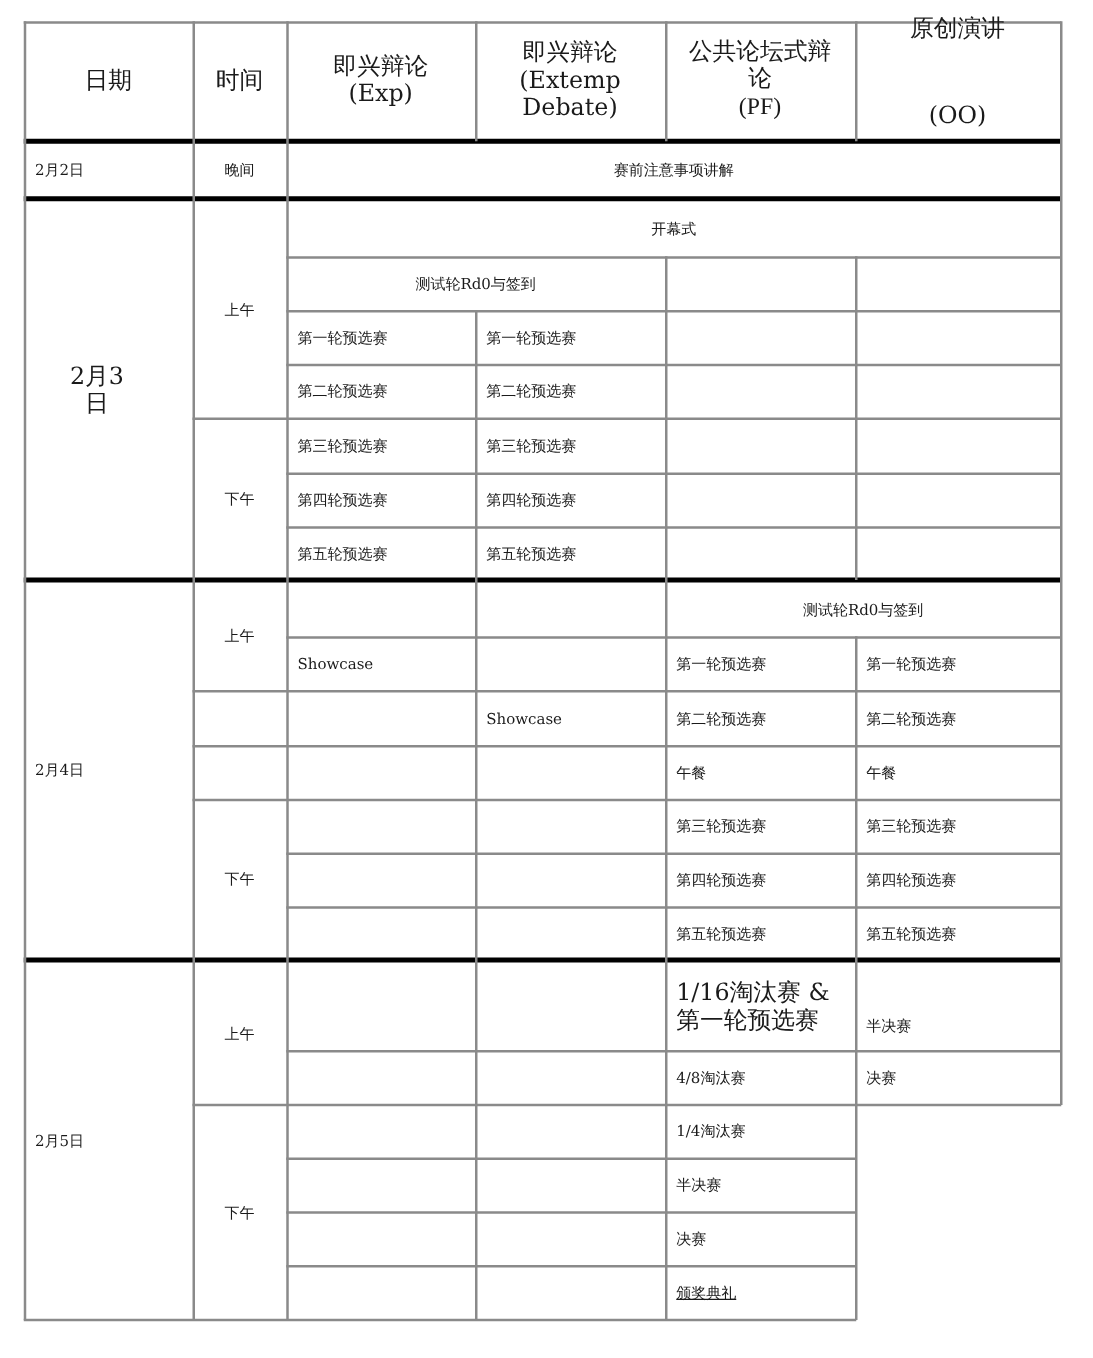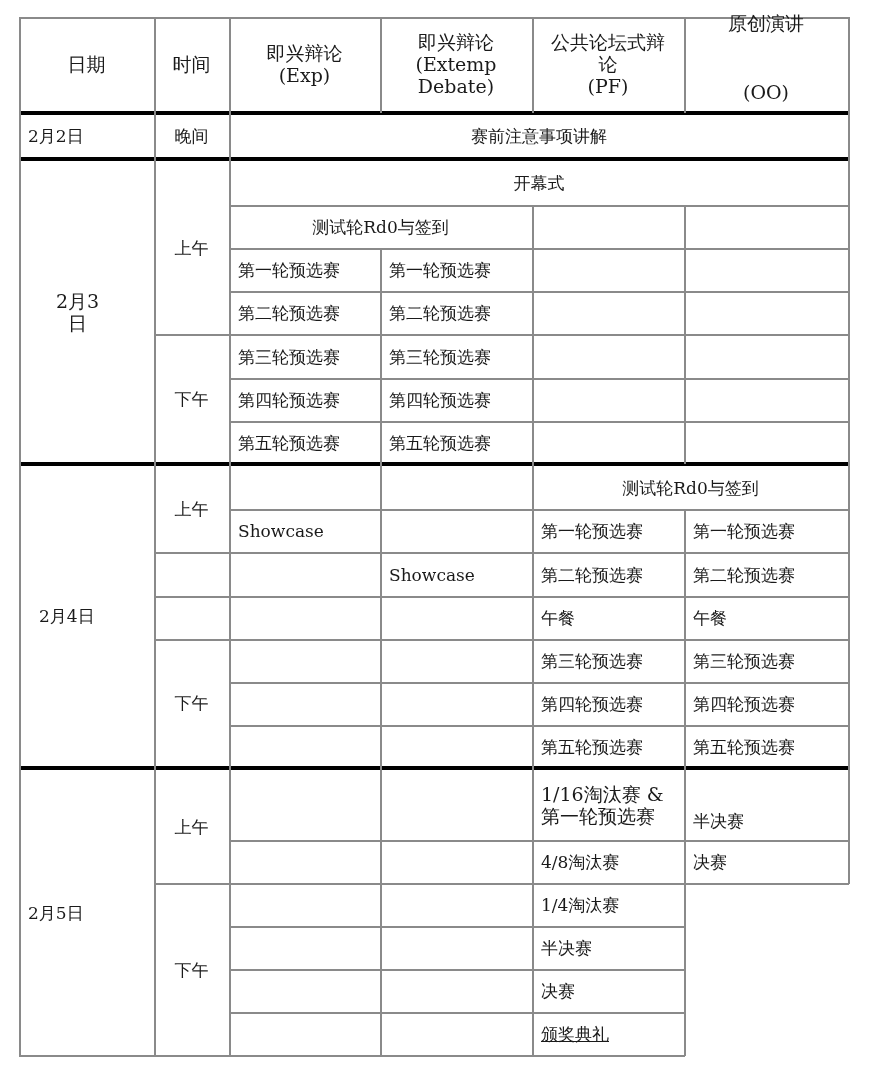--- a/index.html
+++ b/index.html
@@ -1,19 +1,19 @@
 <!DOCTYPE html>
 <html><head>
 <meta charset="utf-8">
 <style>
   html, body { margin:0; padding:0; background:#ffffff; }
   body { width:874px; height:1086px; position:relative; overflow:hidden;
          font-family: "DejaVu Serif", "Liberation Serif", serif; color:#1a1a1a; }
   .cell { position:absolute; box-sizing:border-box; display:flex; align-items:center;
-          font-size:17px; line-height:22px; }
+          font-size:12px; line-height:22px; }
   .c { justify-content:center; text-align:center; }
   .l { justify-content:flex-start; padding-left:9px; }
   .hline { position:absolute; height:1.5px; background:#8a8a8a; }
   .vline { position:absolute; width:1.5px; background:#8a8a8a; }
   .thick { position:absolute; height:4px; background:#000; }
   .hdr { font-size:19px; line-height:22px; flex-direction:column; }
 </style>
 </head>
 <body>
 
@@ -73,21 +73,21 @@
   </div>
   <div class="cell c hdr" style="left:229px;top:17px;width:151px;height:94px;">
     <span>即兴辩论</span>
     <span>(Exp)</span>
   </div>
   <div class="cell c hdr" style="left:380px;top:17px;width:152px;height:94px;">
     <span>即兴辩论</span>
     <span>(Extemp</span>
     <span>Debate)</span>
   </div>
-  <div class="cell c hdr" style="left:532px;top:17px;width:152px;height:94px;">
+  <div class="cell c hdr" style="left:532px;top:17px;width:152px;height:94px;font-family:Liberation Serif, serif;">
     <span>公共论坛式辩</span>
     <span>论</span>
     <span>(PF)</span>
   </div>
   <div class="cell c hdr" style="left:684px;top:17px;width:164px;height:80px;gap:47px;">
     <span>原创演讲</span>
     <span>(OO)</span>
   </div>
 
   <div class="cell l" style="left:19px;top:115px;width:135px;height:42px;">2月2日</div>
@@ -107,21 +107,21 @@
   <div class="cell l" style="left:380px;top:249px;width:152px;height:42px;">第一轮预选赛</div>
   <div class="cell l" style="left:229px;top:292px;width:151px;height:42px;">第二轮预选赛</div>
   <div class="cell l" style="left:380px;top:292px;width:152px;height:42px;">第二轮预选赛</div>
   <div class="cell l" style="left:229px;top:335px;width:151px;height:43px;">第三轮预选赛</div>
   <div class="cell l" style="left:380px;top:335px;width:152px;height:43px;">第三轮预选赛</div>
   <div class="cell l" style="left:229px;top:379px;width:151px;height:42px;">第四轮预选赛</div>
   <div class="cell l" style="left:380px;top:379px;width:152px;height:42px;">第四轮预选赛</div>
   <div class="cell l" style="left:229px;top:422px;width:151px;height:41px;">第五轮预选赛</div>
   <div class="cell l" style="left:380px;top:422px;width:152px;height:41px;">第五轮预选赛</div>
 
-  <div class="cell l" style="left:30px;top:466px;width:135px;height:300px;">2月4日</div>
+  <div class="cell l" style="left:19px;top:466px;width:135px;height:300px;">2月4日</div>
   <div class="cell c" style="left:154px;top:466px;width:75px;height:86px;">上午</div>
   <div class="cell c" style="left:154px;top:640px;width:75px;height:126px;">下午</div>
   <div class="cell c" style="left:532px;top:466px;width:317px;height:43px;">测试轮Rd0与签到</div>
 
   <div class="cell l" style="left:229px;top:510px;width:151px;height:42px;">Showcase</div>
   <div class="cell l" style="left:532px;top:510px;width:152px;height:42px;">第一轮预选赛</div>
   <div class="cell l" style="left:684px;top:510px;width:165px;height:42px;">第一轮预选赛</div>
 
   <div class="cell l" style="left:380px;top:553px;width:152px;height:43px;">Showcase</div>
   <div class="cell l" style="left:532px;top:553px;width:152px;height:43px;">第二轮预选赛</div>

